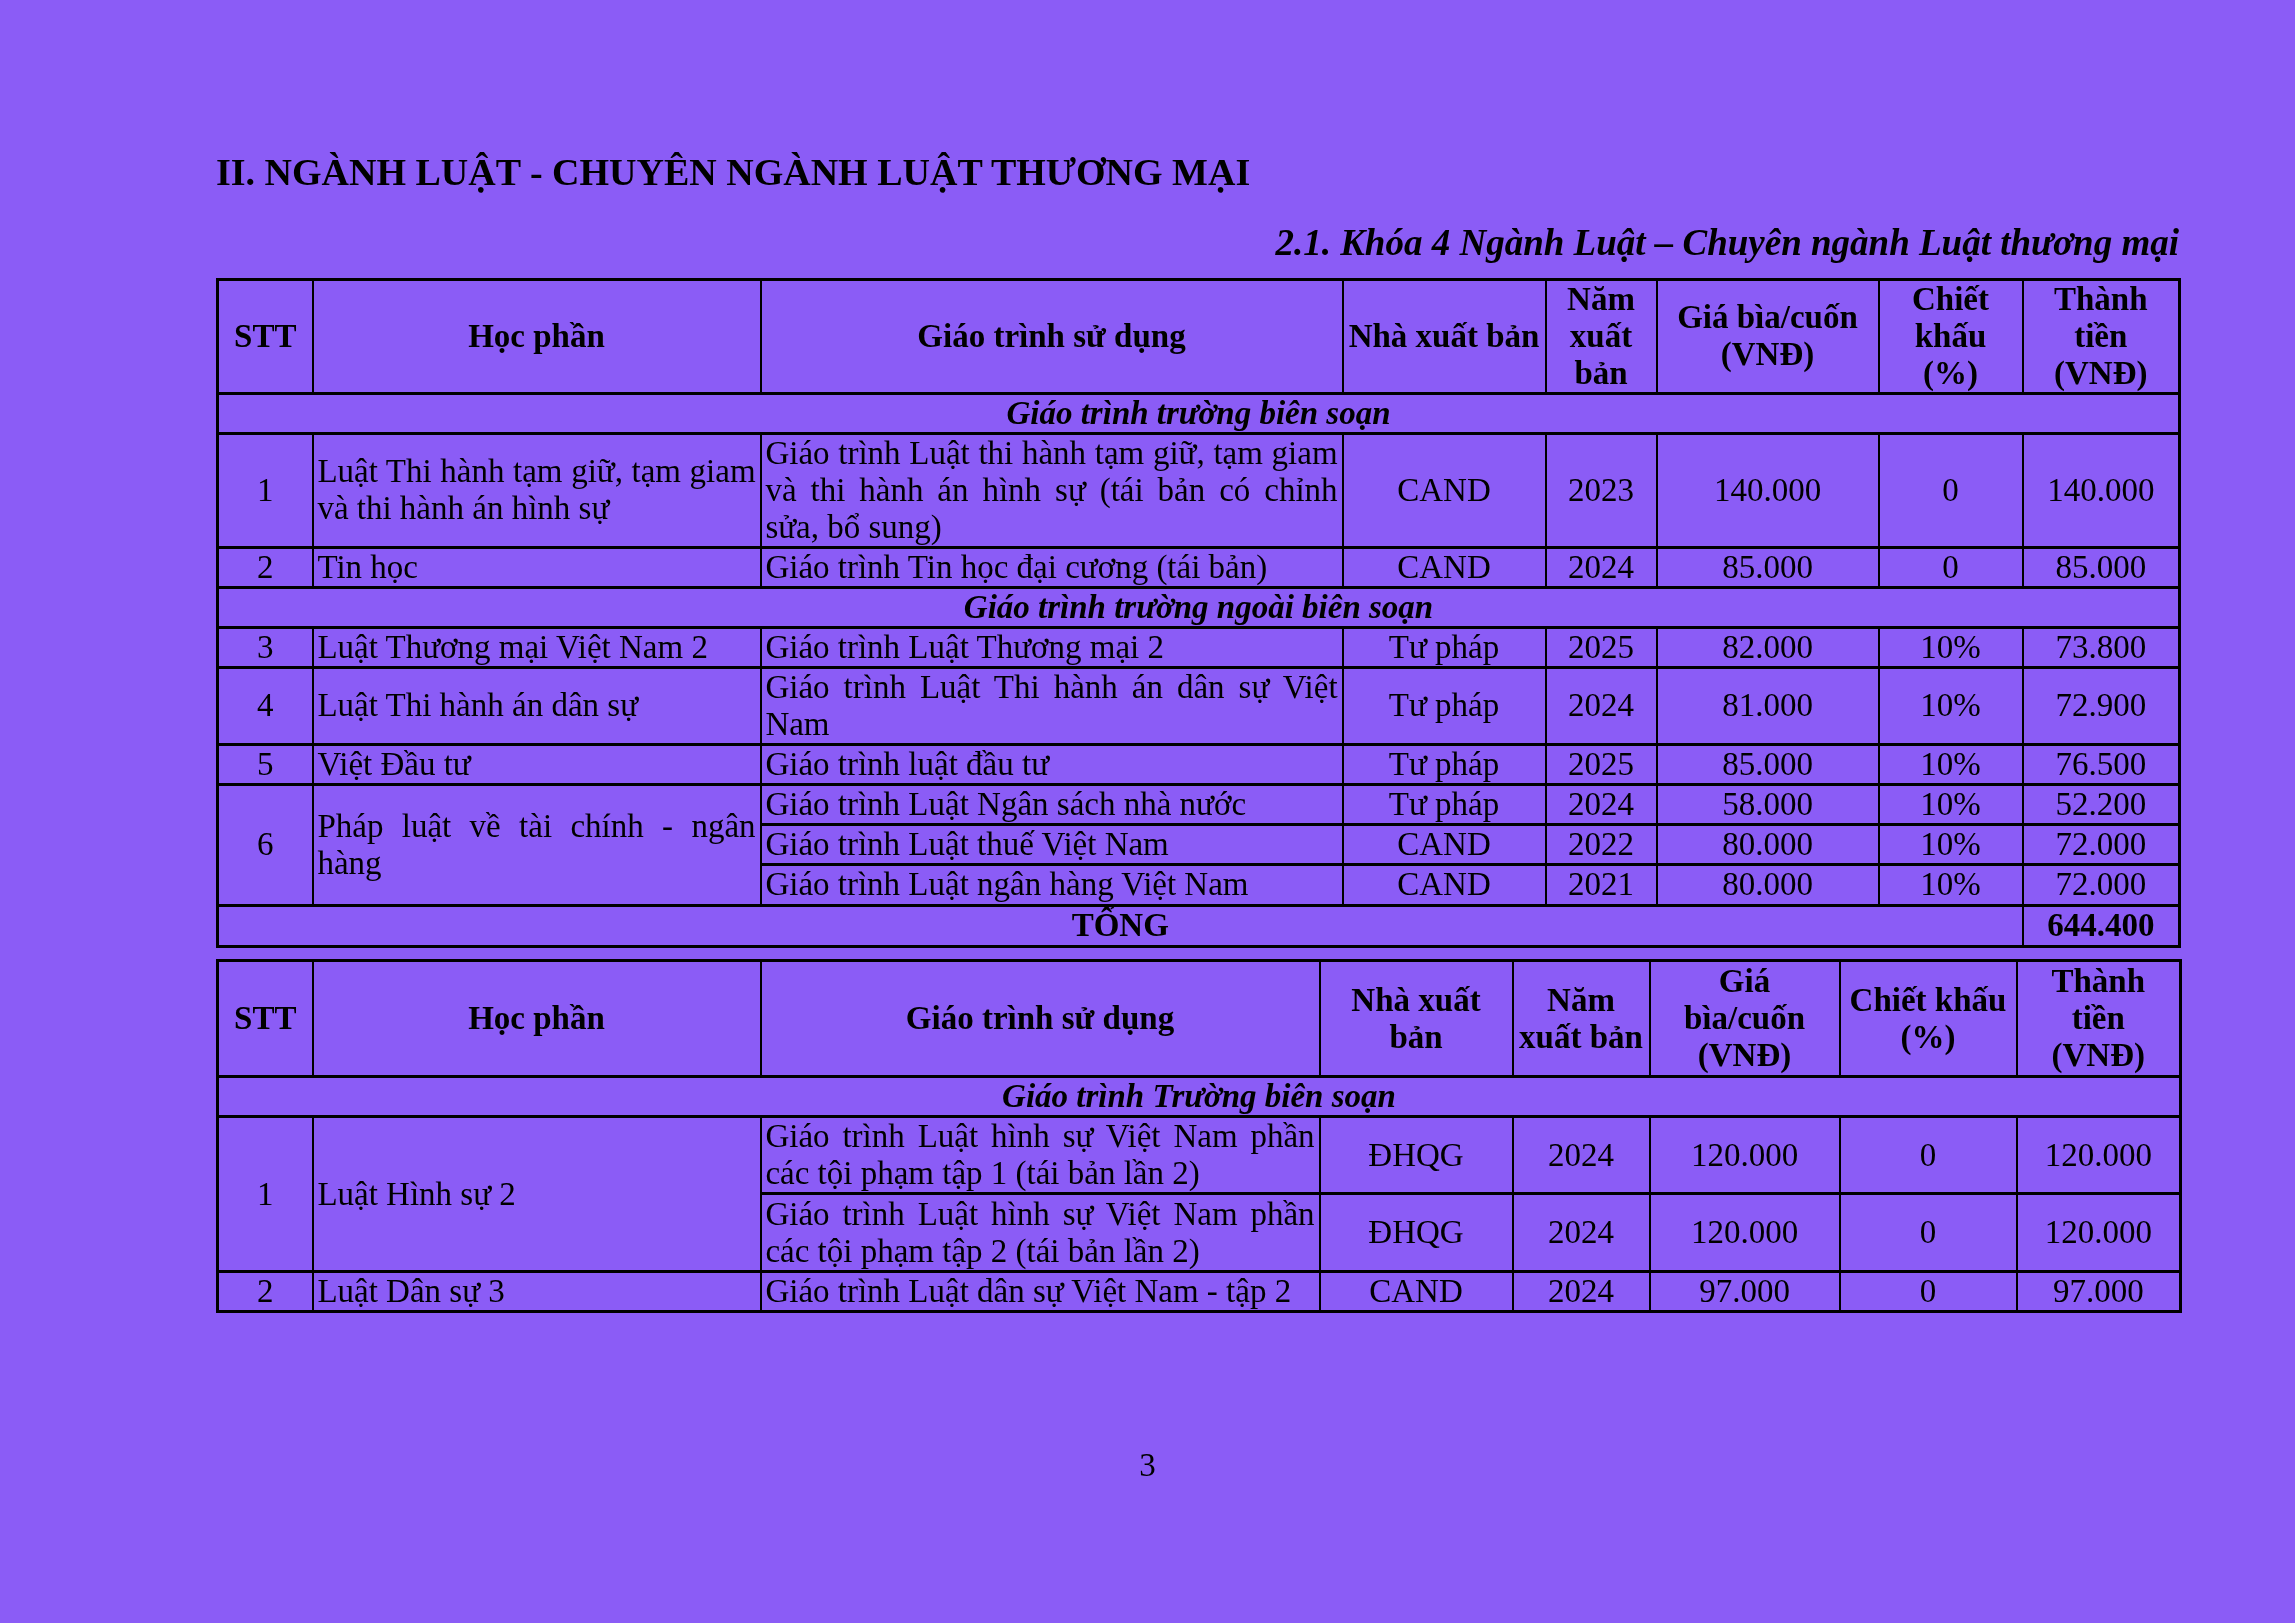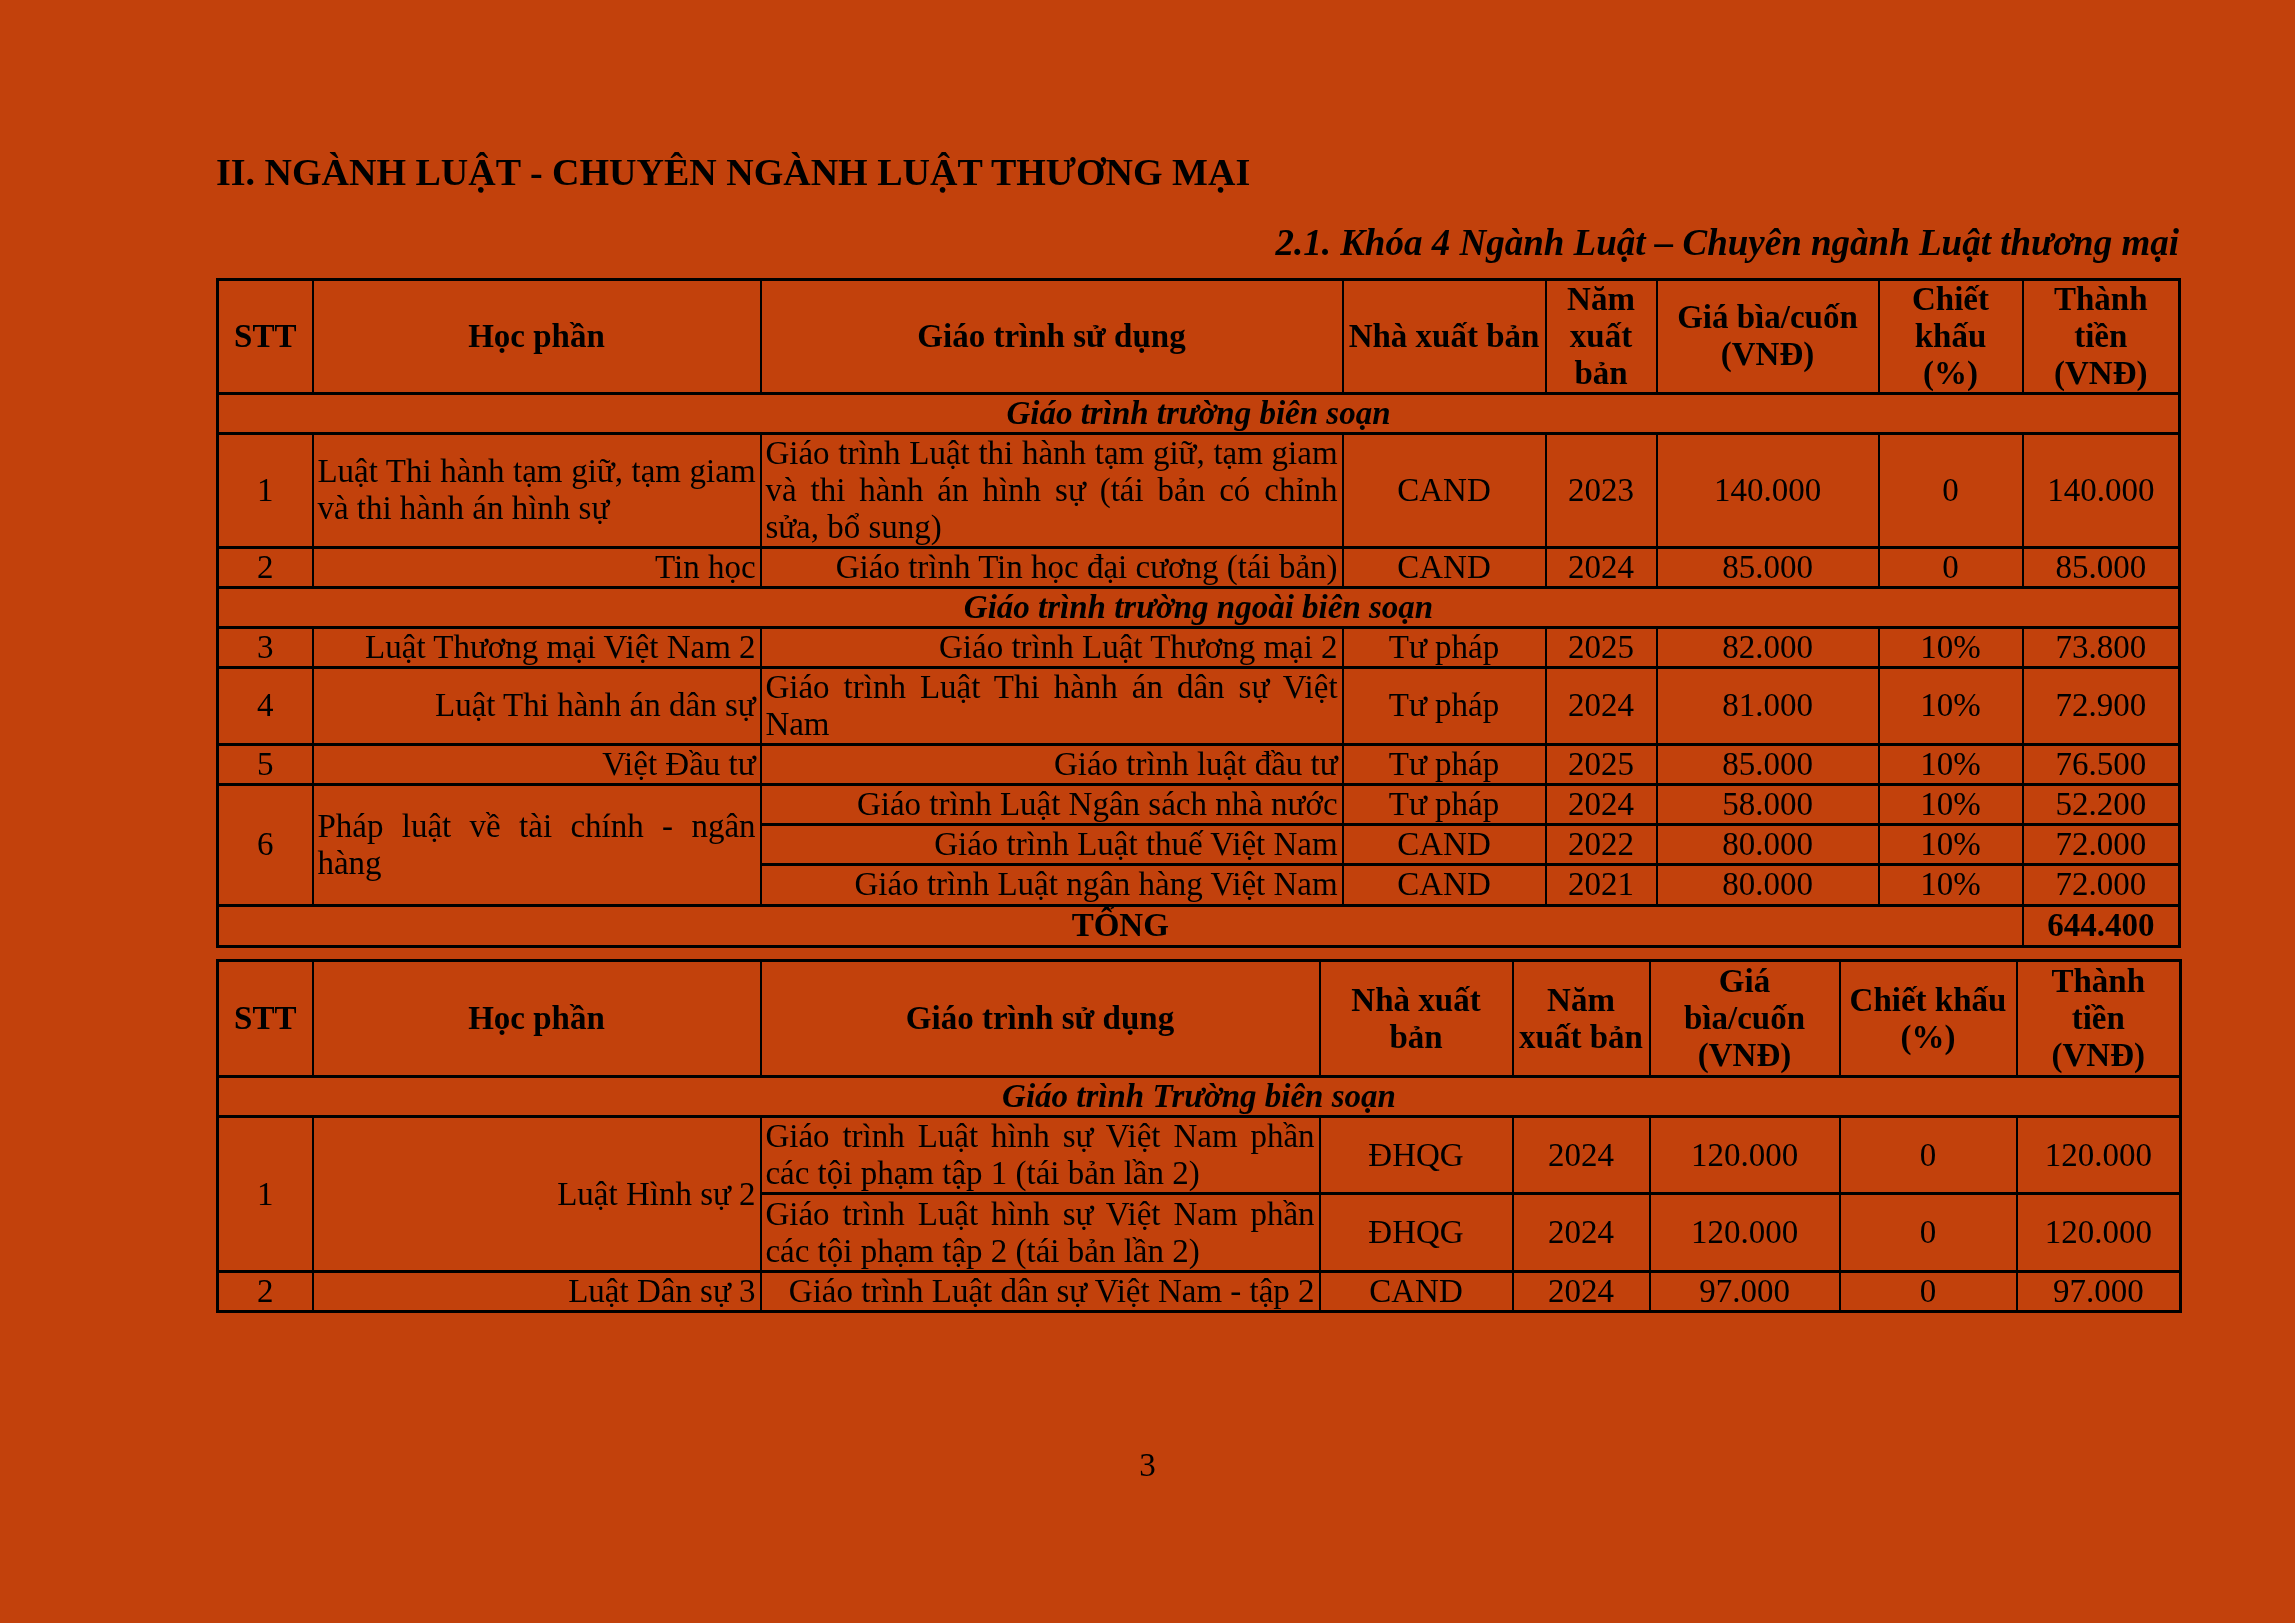--- a/index.html
+++ b/index.html
@@ -1,19 +1,19 @@
 <!DOCTYPE html>
 <html style="font-size:10.5px"><head>
 <meta charset="utf-8">
 <style>
   html,body{margin:0;padding:0;background:#888;}
   .page{
     position:relative;
     width:2295px;height:1623px;
-    background:#c2410c;
+    background:#8b5cf6;
     font-family:"Liberation Serif","DejaVu Serif",serif;
     color:#000;
     overflow:hidden;
   }
   .content{position:absolute;left:216px;top:0;width:1963px;}
   h1.doc-h{
     margin:0;margin-top:149px;
     font-size:38px;font-weight:bold;line-height:1.22;
   }
   h1.doc-h.second{margin-top:33px;}
@@ -31,21 +31,21 @@
   table.course td, table.course th{
     border-left:2px solid #000;border-right:2px solid #000;
     border-top:3.3px solid #000;border-bottom:3.3px solid #000;
     vertical-align:middle;
     overflow:hidden;
     padding:0 3.9px;
   }
   table.course{border:3.9px solid #000;}
   th.hdr{font-weight:bold;text-align:center;padding:0 3.9px;}
   td.c{text-align:center;padding:0 2.6px;}
-  td.l{text-align:right;padding:1.3px 10.5px;}
+  td.l{text-align:left;padding:1.3px 10.5px;}
   td.jst{text-align:justify;text-align-last:left;}
   td.sec{
     font-weight:bold;font-style:italic;text-align:center;padding:0 14.4px;
   }
   td.bold{font-weight:bold;}
   .pageno{
     position:absolute;left:0;top:1447px;width:2295px;
     text-align:center;font-size:33px;
   }
 </style>

